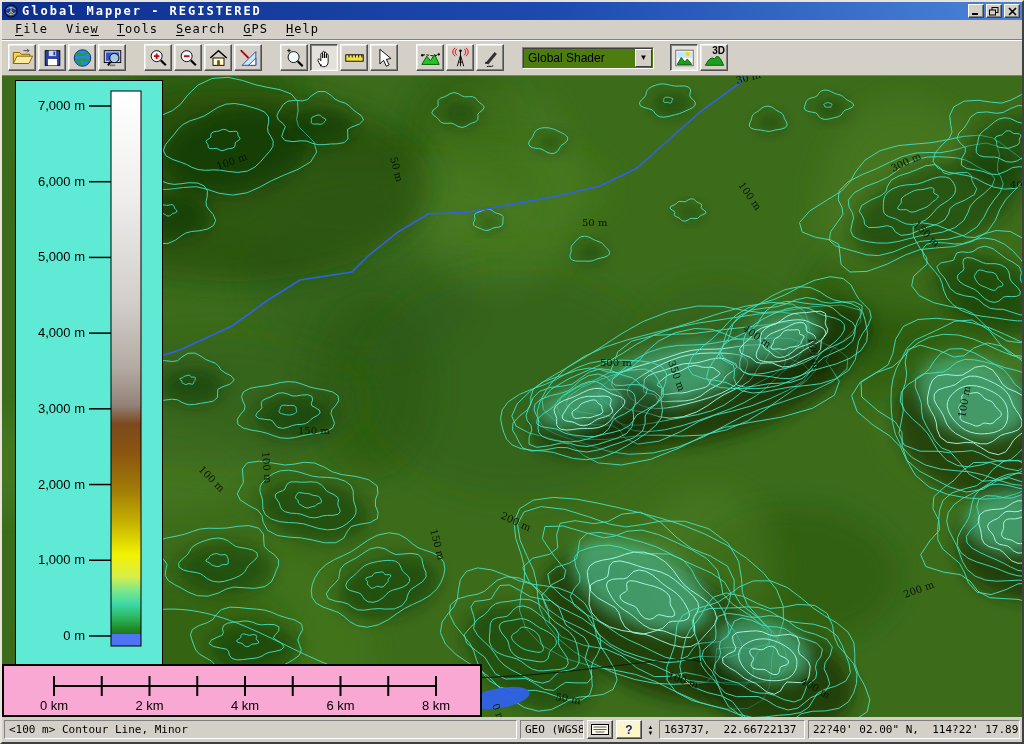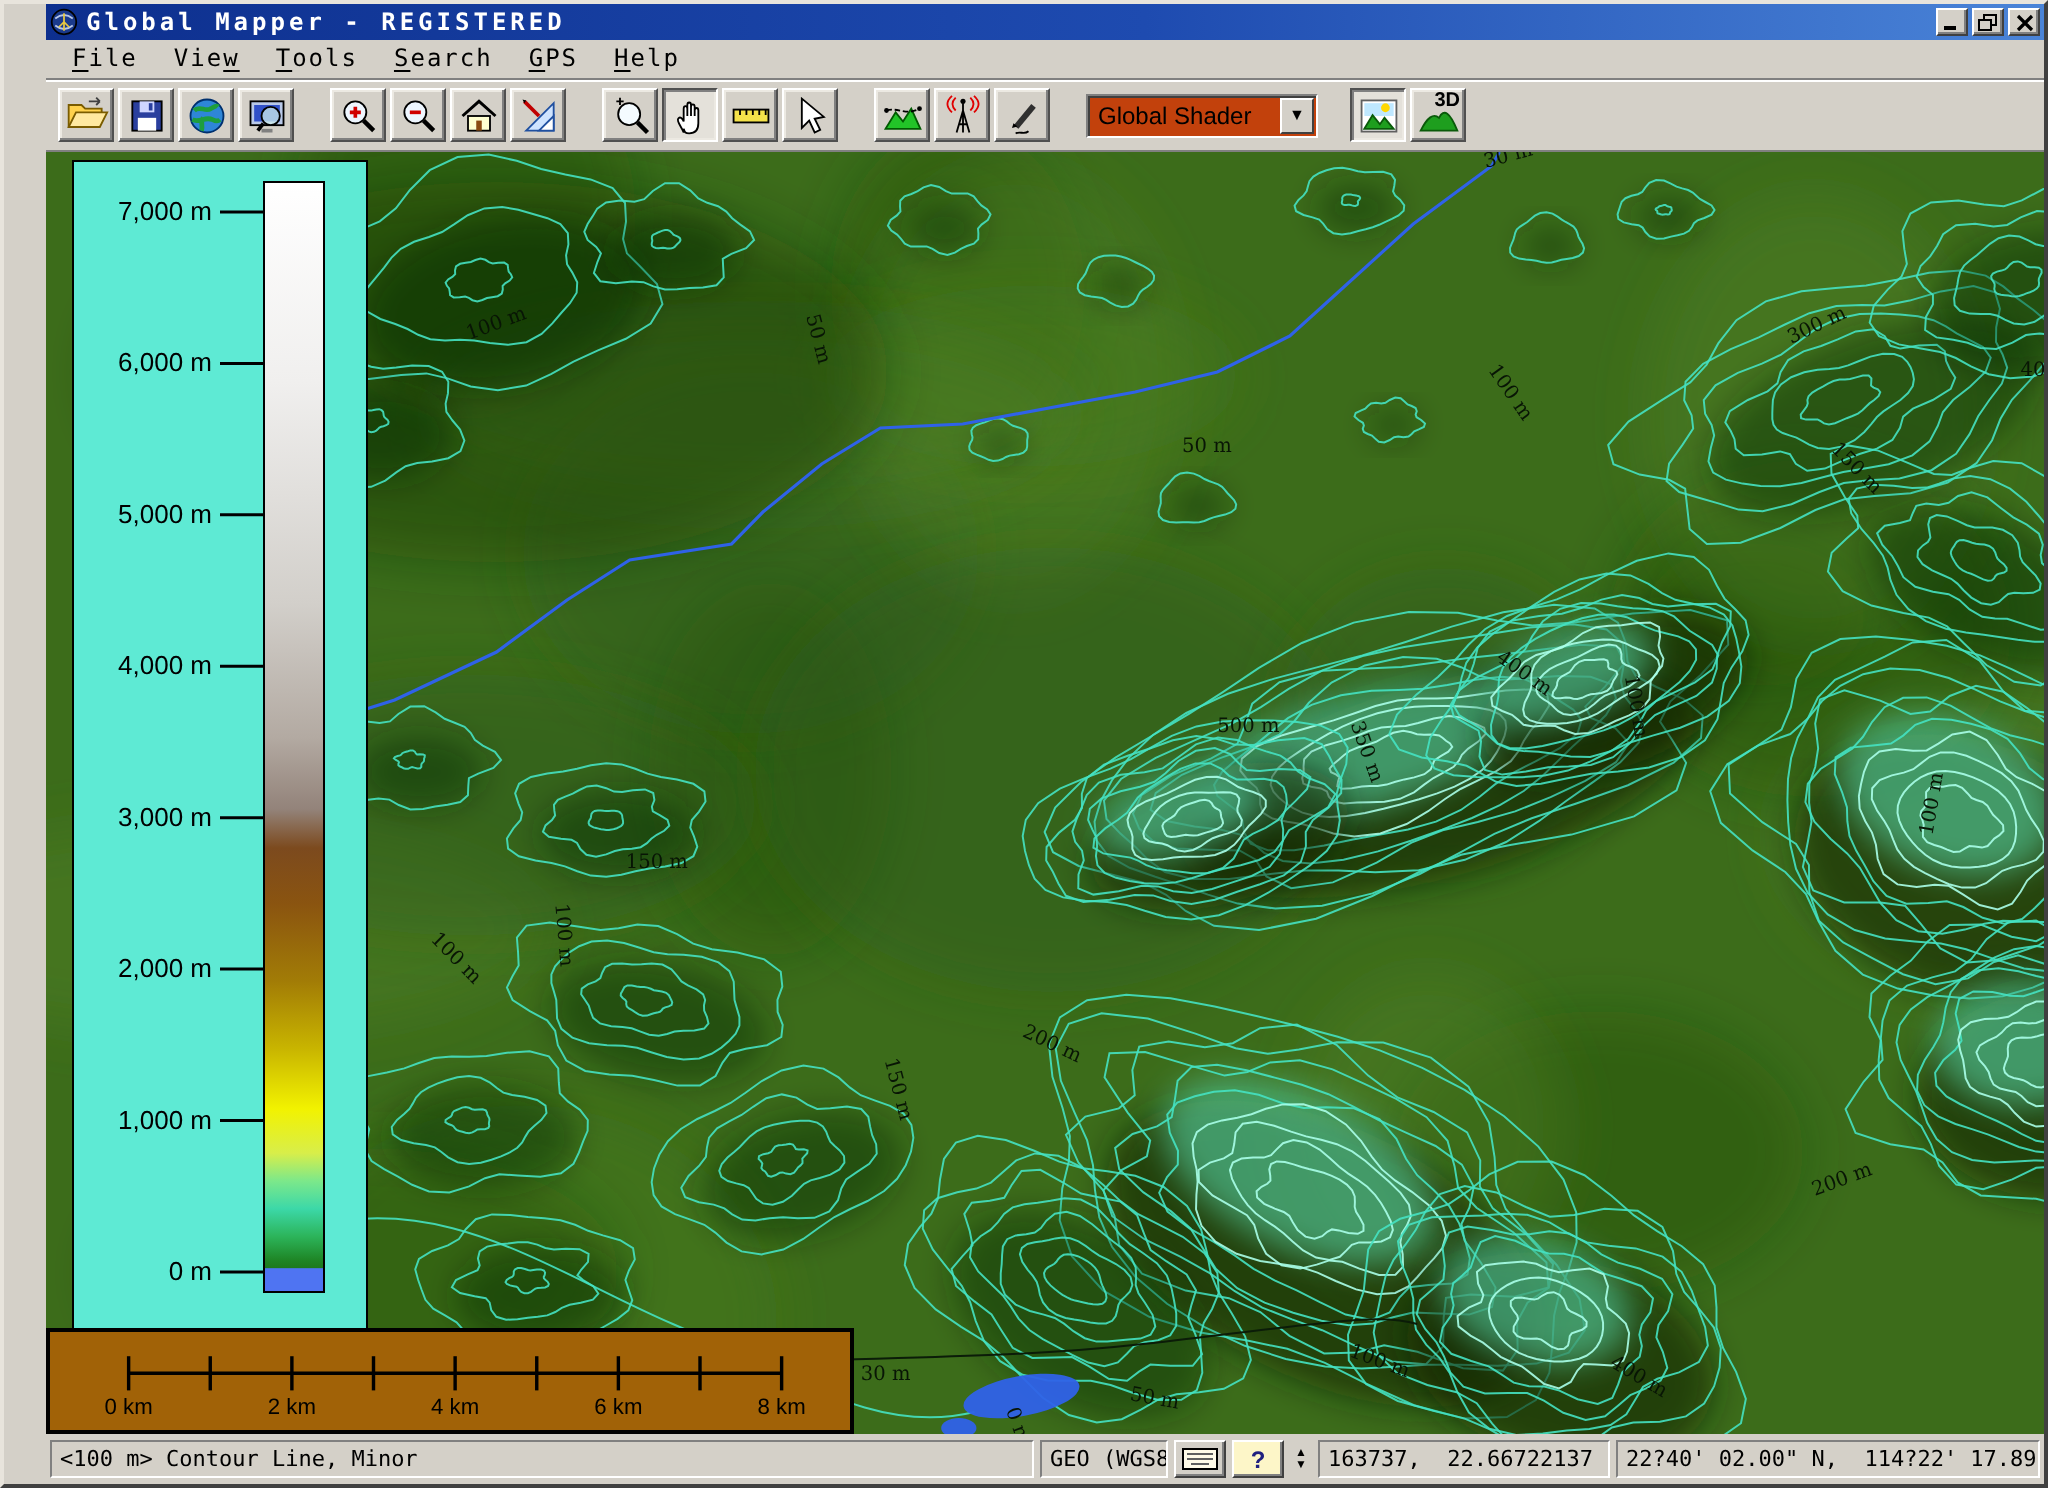--- a/index.html
+++ b/index.html
@@ -1,19 +1,19 @@
 <!DOCTYPE html>
 <html><head>
 <meta charset="utf-8">
 <style>
   html,body{margin:0;padding:0;background:#000;}
   *{box-sizing:border-box;}
   .window{position:relative;width:1024px;height:744px;background:#d4d0c8;
     border:2px solid;border-color:#e8e4dc #404040 #404040 #e8e4dc;
-    font-family:"Liberation Sans",sans-serif;overflow:hidden;padding-left:21px;}
+    font-family:"Liberation Sans",sans-serif;overflow:hidden;}
   
   .titlebar{height:18px;display:flex;align-items:center;padding:1px 2px;
     background:linear-gradient(90deg,#0d2f8e 0%,#1e4bb0 55%,#4a84d8 100%);}
   .app-icon{width:14px;height:14px;margin-right:4px;flex:0 0 auto;}
   .title-text{color:#fff;font-family:"DejaVu Sans Mono",monospace;font-weight:bold;
     font-size:12px;letter-spacing:2px;white-space:nowrap;flex:1;line-height:14px;}
   .win-btns{display:flex;gap:2px;}
   .winbtn{width:16px;height:14px;padding:0;background:#d4d0c8;border:1px solid;
     border-color:#fff #404040 #404040 #fff;box-shadow:inset -1px -1px 0 #808080;
     display:flex;align-items:center;justify-content:center;cursor:default;}
@@ -26,36 +26,36 @@
   
   .toolbar{height:36px;display:flex;align-items:center;padding:2px 6px;gap:4px;
     border-bottom:1px solid #808080;box-shadow:0 1px 0 #fff;}
   .tgroup{display:flex;gap:2px;margin-right:14px;}
   .tbtn{width:28px;height:27px;padding:1px;background:#d4d0c8;border:1px solid;
     border-color:#fff #505050 #505050 #fff;box-shadow:inset -1px -1px 0 #808080,inset 1px 1px 0 #ece9e2;
     display:flex;align-items:center;justify-content:center;cursor:default;}
   .tbtn.pressed{border-color:#505050 #fff #fff #505050;
     box-shadow:inset 1px 1px 0 #808080,inset -1px -1px 0 #ece9e2;background:#e4e1da;}
   .tbtn svg{width:23px;height:22px;display:block;}
-  .dropdown{width:116px;height:22px;background:#c2410c;border:1px solid;margin-right:12px;
+  .dropdown{width:132px;height:22px;background:#4d7c0f;border:1px solid;margin-right:12px;
     border-color:#808080 #fff #fff #808080;box-shadow:inset 1px 1px 0 #404040;
     display:flex;align-items:center;font-size:12px;justify-content:center;}
   .dd-value{flex:1;padding:0 5px;white-space:nowrap;overflow:hidden;}
   .dd-arrow{width:17px;height:18px;margin-right:1px;background:#d4d0c8;border:1px solid;
     border-color:#fff #404040 #404040 #fff;font-size:8px;display:flex;align-items:center;
     justify-content:center;color:#000;}
   .btn3d-label{position:absolute;top:0;right:2px;font-size:10px;font-weight:bold;
     color:#000;font-family:"Liberation Sans",sans-serif;}
   
   .main{position:relative;height:641px;background:#3c6c1a;overflow:hidden;}
   .main > svg.mapsvg{position:absolute;left:0;top:0;width:100%;height:100%;}
   .legend{position:absolute;left:13px;top:4px;width:148px;height:585px;background:#5eead4;
     border:1px solid #000;}
   .legend svg{width:100%;height:100%;display:block;}
-  .scalebarbox{position:absolute;left:0;top:588px;width:404px;height:53px;background:#a16207;
+  .scalebarbox{position:absolute;left:0;top:588px;width:480px;height:53px;background:#f9a8d4;
     border:2px solid #000;}
   .scalebarbox svg{width:100%;height:100%;display:block;}
   
   .statusbar{height:25px;display:flex;align-items:flex-end;padding:2px 2px 3px 2px;gap:3px;}
   .sb-panel{height:19px;border:1px solid;border-color:#808080 #fff #fff #808080;
     font-family:"DejaVu Sans Mono",monospace;font-size:11px;line-height:17px;
     padding:0 4px;white-space:pre;overflow:hidden;background:#d4d0c8;}
   .sb-msg{flex:1;}
   .sb-proj{width:64px;}
   .sb-coords{width:146px;}

